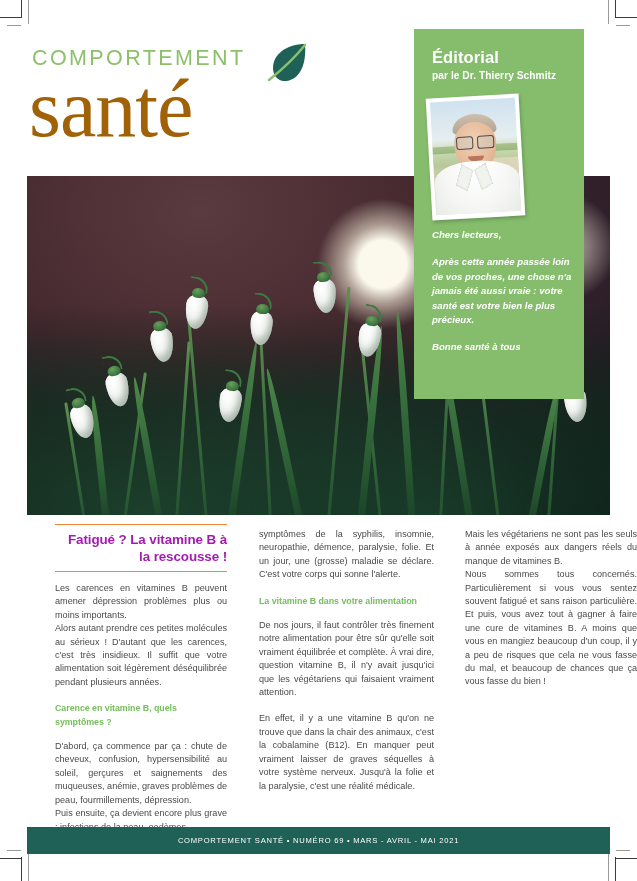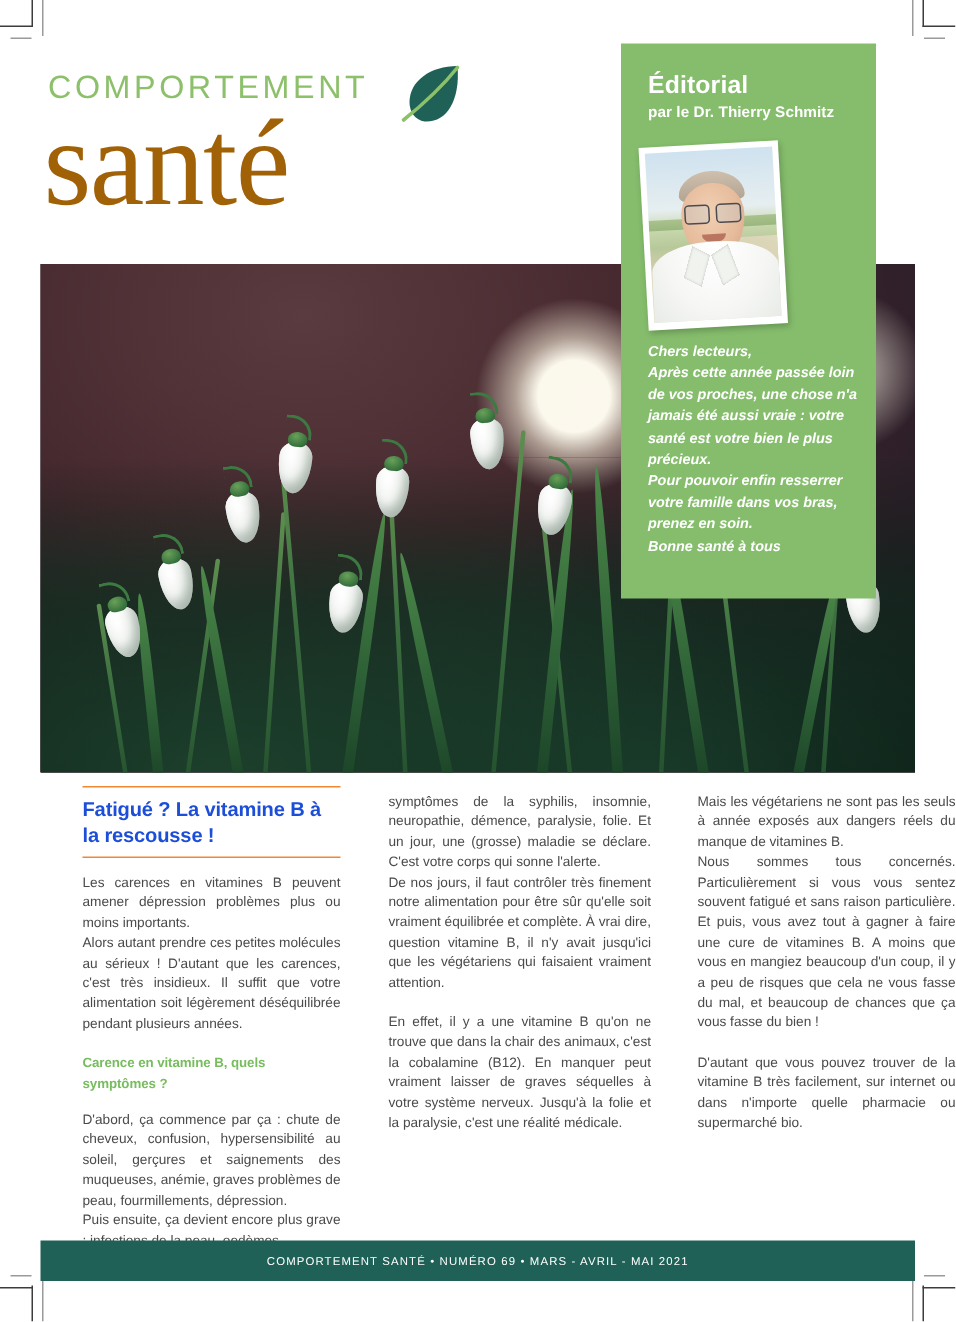--- a/index.html
+++ b/index.html
@@ -272,21 +272,21 @@
     left: 18px;
     top: 199px;
     width: 141px;
     color: #ffffff;
     font-size: 9.6px;
     line-height: 14.4px;
     font-weight: bold;
     font-style: italic;
   }
   #editorial-text p { margin: 0; }
-  #editorial-text p.gap { }
+  #editorial-text p.gap { margin-top: 13px; }
 
   
   #article {
     position: absolute;
     left: 27px;
     top: 526px;
     width: 583px;
     height: 290px;
   }
   .col {
@@ -311,24 +311,24 @@
     left: 28px;
     top: -2px;
     width: 172px;
   }
   .rule-orange {
     height: 1.2px;
     background: #f08733;
     width: 100%;
   }
   #headline {
-    color: #1d4ed8;
+    color: #a21caf;
     font-size: 13.4px;
     font-weight: bold;
-    text-align: left;
+    text-align: right;
     line-height: 16.5px;
     padding: 7px 0 6px 0;
     letter-spacing: -0.1px;
   }
   .subhead {
     color: #77bd5e;
     font-size: 8.9px;
     font-weight: bold;
     margin: 13px 0 11px 0;
     letter-spacing: -0.05px;
@@ -491,21 +491,20 @@
       <div class="neck"></div>
       <div class="shirt"></div>
       <div class="collar-l"></div>
       <div class="collar-r"></div>
     </div>
   </div>
 
   <div id="editorial-text">
     <p>Chers lecteurs,</p>
     <p class="gap">Après cette année passée loin de vos proches, une chose n'a jamais été aussi vraie : votre santé est votre bien le plus précieux.</p>
-    <p>Pour pouvoir enfin resserrer votre famille dans vos bras, prenez en soin.</p>
     <p class="gap">Bonne santé à tous</p>
   </div>
 </div>
 
 <div id="article">
 
   <div id="headline-block">
     <div class="rule-orange"></div>
     <div id="headline">Fatigué ? La vitamine B à la rescousse !</div>
     <div class="rule-orange"></div>
@@ -514,27 +513,27 @@
   <div class="col" id="col-1" style="top:56px;">
     <p>Les carences en vitamines B peuvent amener dépression problèmes plus ou moins importants.</p>
     <p>Alors autant prendre ces petites molécules au sérieux ! D'autant que les carences, c'est très insidieux. Il suffit que votre alimentation soit légèrement déséquilibrée pendant plusieurs années.</p>
     <div class="subhead">Carence en vitamine B, quels symptômes ?</div>
     <p>D'abord, ça commence par ça : chute de cheveux, confusion, hypersensibilité au soleil, gerçures et saignements des muqueuses, anémie, graves problèmes de peau, fourmillements, dépression.</p>
     <p>Puis ensuite, ça devient encore plus grave : infections de la peau, oedèmes,</p>
   </div>
 
   <div class="col" id="col-2">
     <p>symptômes de la syphilis, insomnie, neuropathie, démence, paralysie, folie. Et un jour, une (grosse) maladie se déclare. C'est votre corps qui sonne l'alerte.</p>
+    <div class="subhead">La vitamine B dans votre alimentation</div>
     <p>De nos jours, il faut contrôler très finement notre alimentation pour être sûr qu'elle soit vraiment équilibrée et complète. À vrai dire, question vitamine B, il n'y avait jusqu'ici que les végétariens qui faisaient vraiment attention.</p>
     <p class="spaced">En effet, il y a une vitamine B qu'on ne trouve que dans la chair des animaux, c'est la cobalamine (B12). En manquer peut vraiment laisser de graves séquelles à votre système nerveux. Jusqu'à la folie et la paralysie, c'est une réalité médicale.</p>
   </div>
 
   <div class="col" id="col-3">
     <p>Mais les végétariens ne sont pas les seuls à année exposés aux dangers réels du manque de vitamines B.</p>
     <p>Nous sommes tous concernés. Particulièrement si vous vous sentez souvent fatigué et sans raison particulière. Et puis, vous avez tout à gagner à faire une cure de vitamines B. A moins que vous en mangiez beaucoup d'un coup, il y a peu de risques que cela ne vous fasse du mal, et beaucoup de chances que ça vous fasse du bien !</p>
-    <p class="spaced">D'autant que vous pouvez trouver de la vitamine B très facilement, sur internet ou dans n'importe quelle pharmacie ou supermarché bio.</p>
   </div>
 
 </div>
 
 <div id="footer-bar">
   <span id="footer-text">COMPORTEMENT SANTÉ • NUMÉRO 69 • MARS - AVRIL - MAI 2021</span>
 </div>
 
 </body></html>

